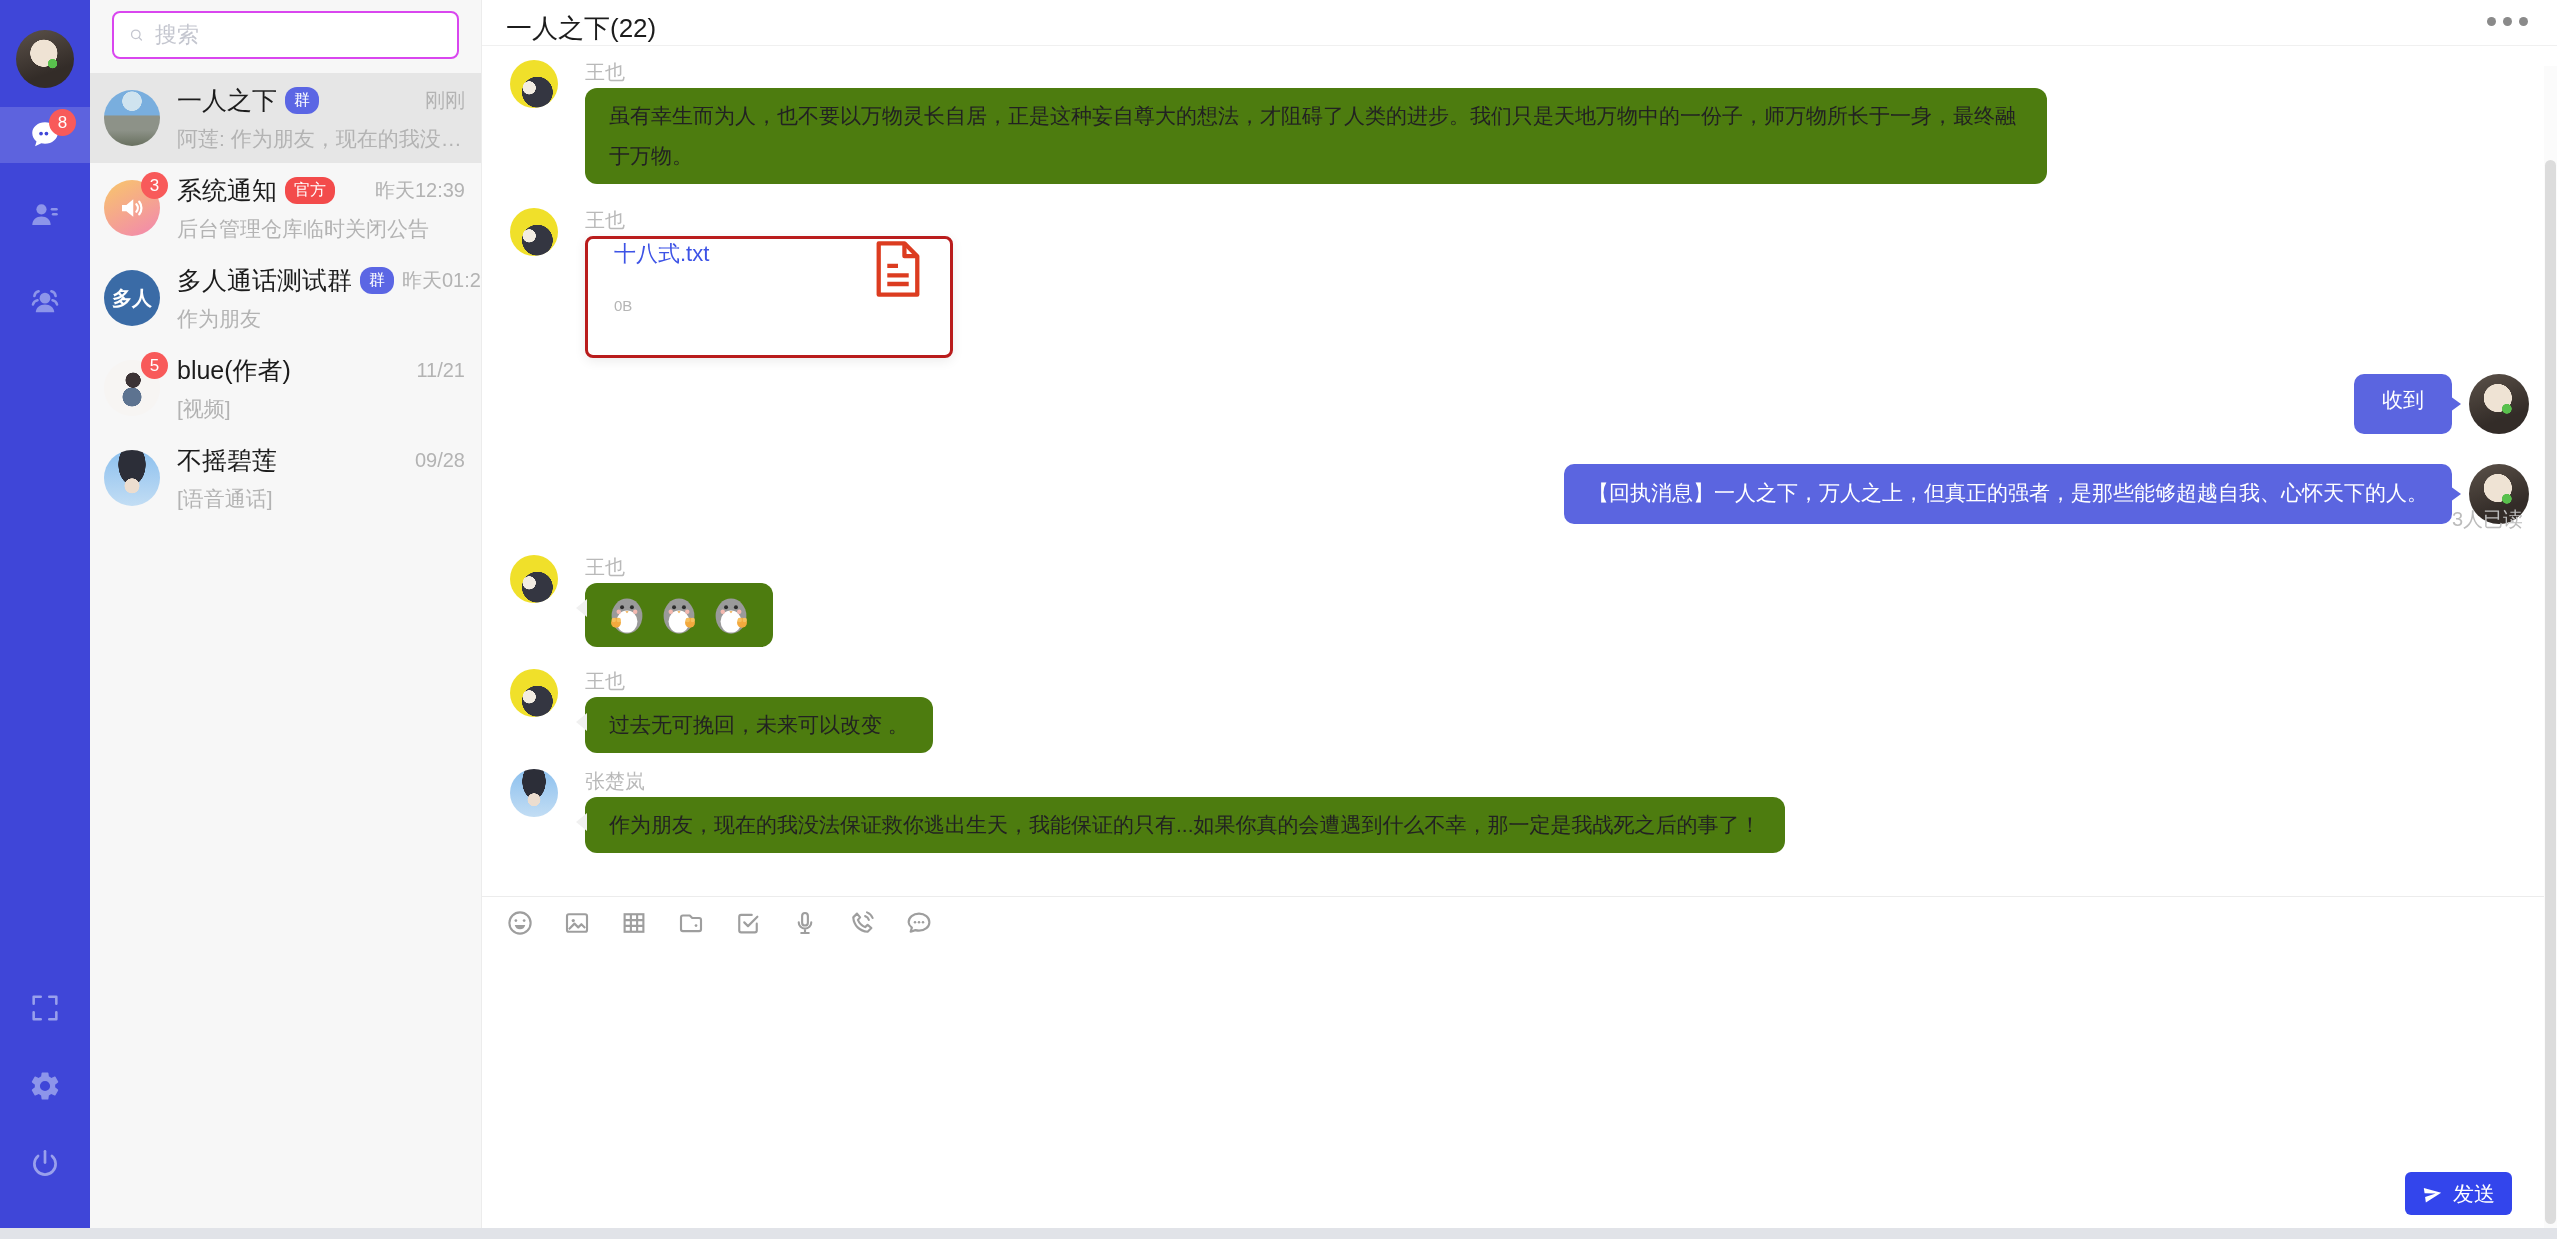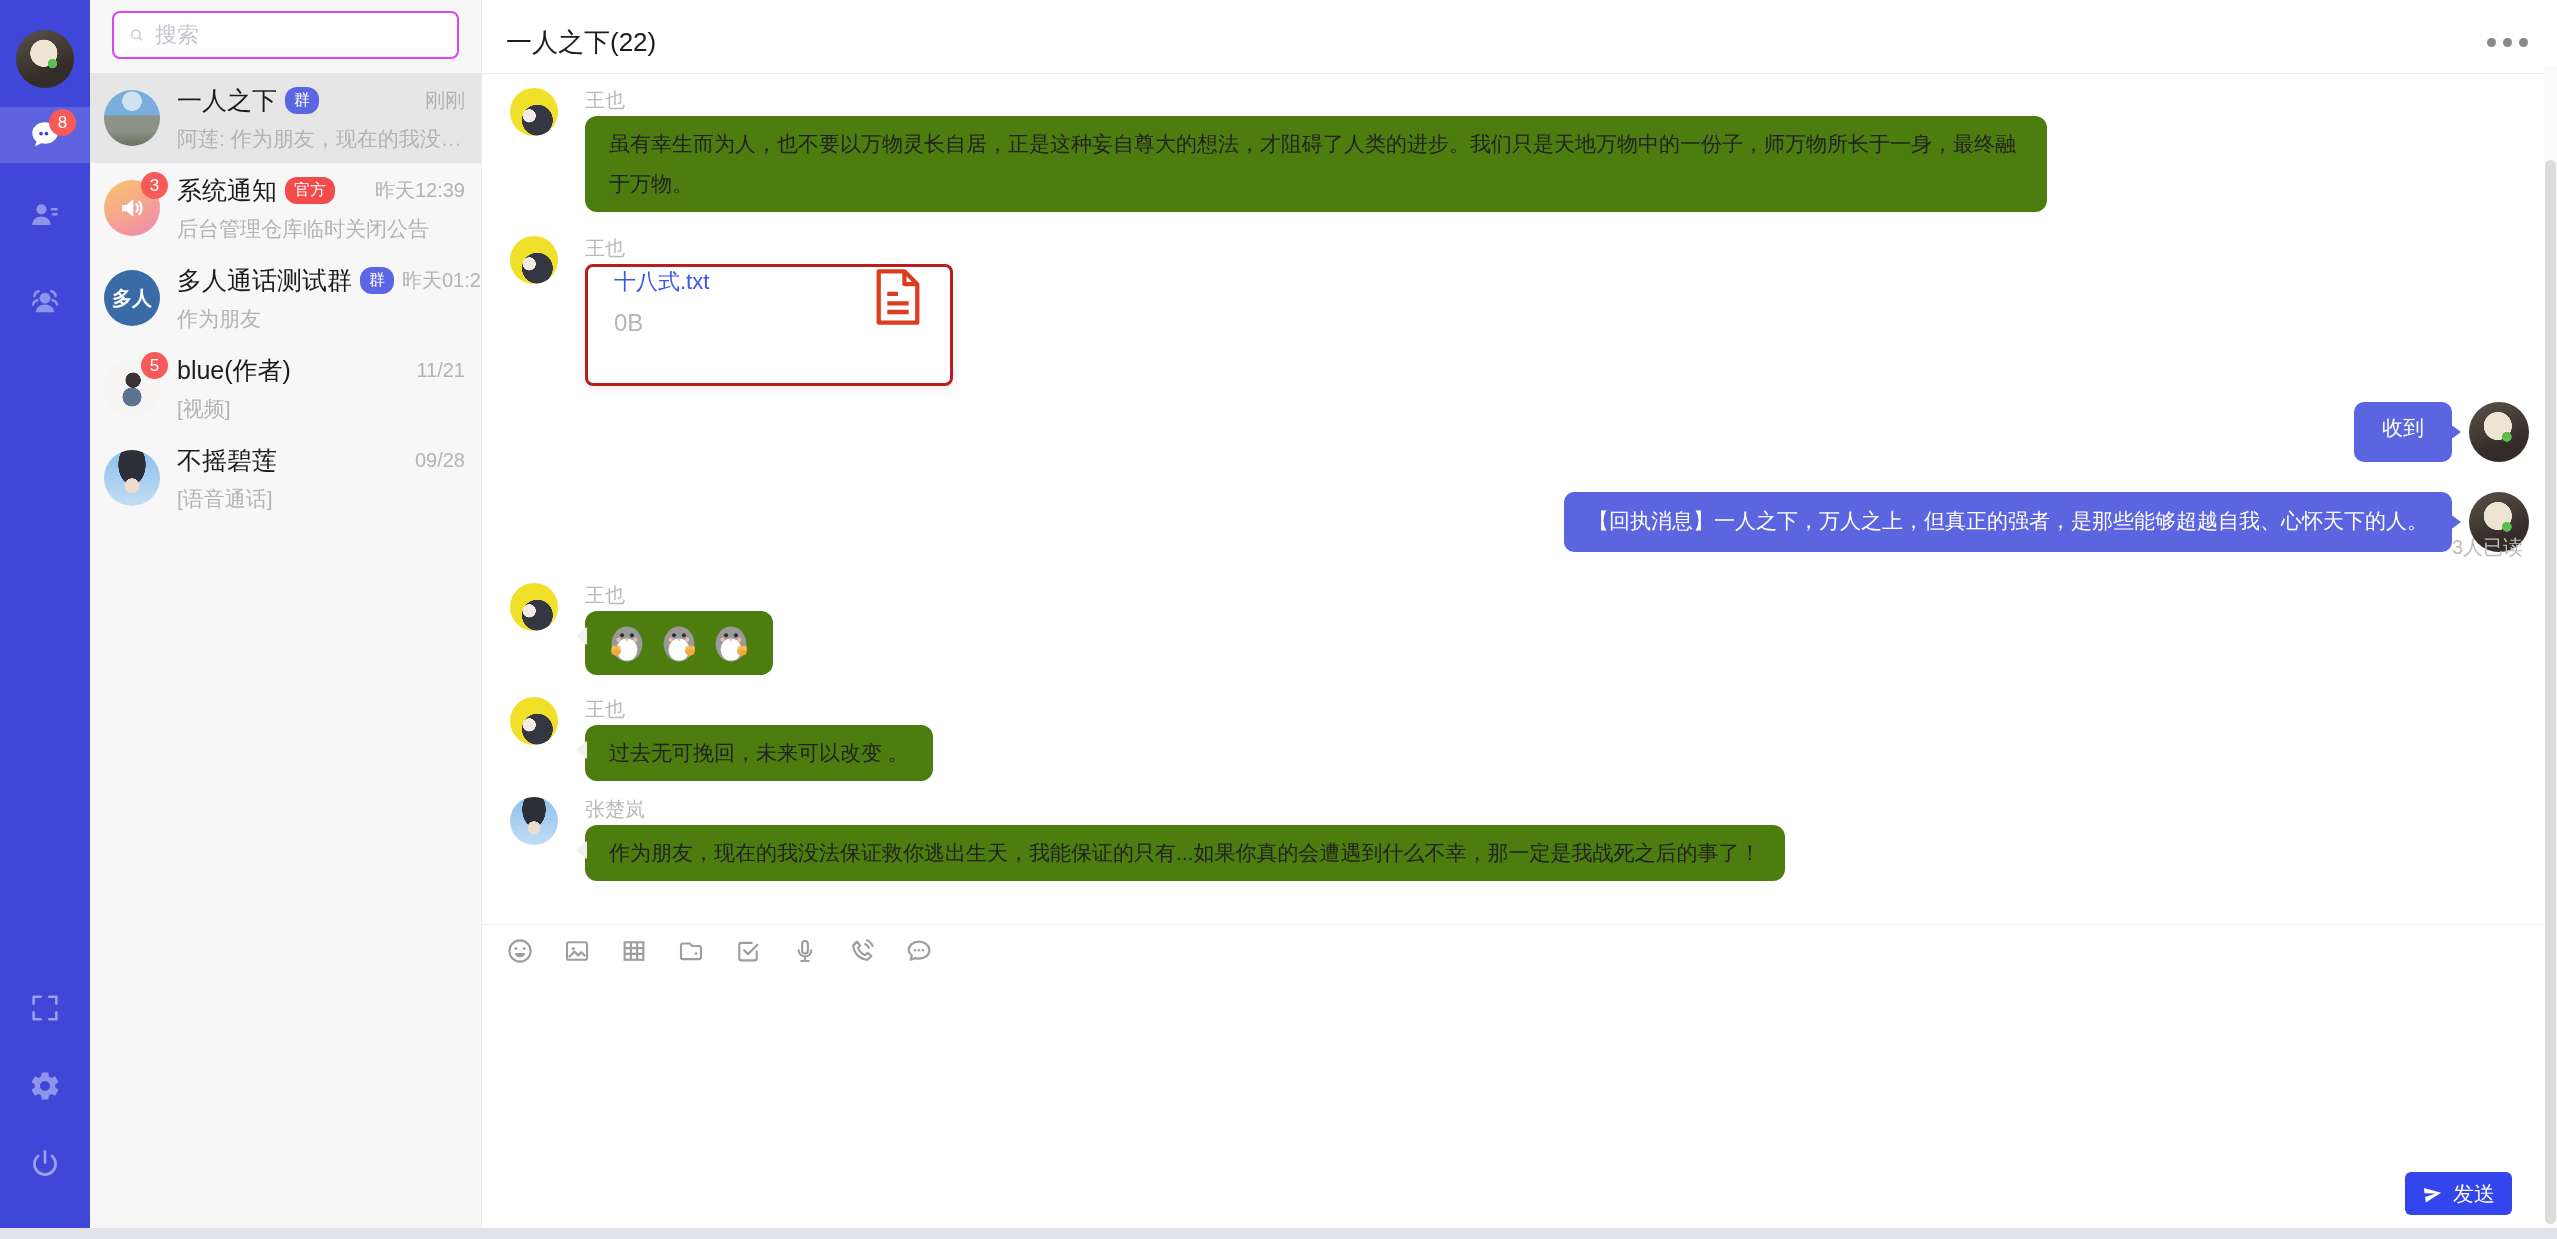--- a/index.html
+++ b/index.html
@@ -38,21 +38,21 @@
   .cname { font-size:25px; color:#1c1c1c; white-space:nowrap;text-align:center; }
   .cbadge { margin-left:8px; font-size:16px; color:#fff; border-radius:12px; padding:3px 9px; flex-shrink:0; }
   .cbadge.group { background:#5b66e4; }
   .cbadge.official { background:#f34b4b; }
   .ctime { margin-left:auto; font-size:20px; color:#b3b3b3; padding-left:8px; flex-shrink:0; }
   .cprev { margin-top:8px; font-size:21px; color:#b3b3b3; white-space:nowrap; overflow:hidden; text-overflow:ellipsis; }
   .avtext { color:#fff; font-size:20px; font-weight:bold; }
 
   
   .chatpane { flex:1; display:flex; flex-direction:column; position:relative; background:#fff; min-width:0; }
-  .chathdr { height:74px; border-bottom:1px solid #f0f0f0; display:flex; align-items:center; padding:11px 27px 0 24px; flex-shrink:0; }
+  .chathdr { height:46px; border-bottom:1px solid #f0f0f0; display:flex; padding:11px 27px 0 24px; flex-shrink:0; }
   .chattitle { font-size:26px; color:#1c1c1c; font-weight:500; }
   .moredots { margin-left:auto; display:flex; gap:7px; cursor:pointer; padding:6px 2px; }
   .moredots i { width:9px; height:9px; border-radius:50%; background:#8a8a8a; }
 
   .msgs { height:850px; padding:14px 28px 0 28px; overflow:hidden; }
   .msg { display:flex; margin-bottom:24px; }
   .msg .lav { width:48px; height:48px; border-radius:50%; flex-shrink:0; }
   .msg .rav { width:60px; height:60px; border-radius:50%; flex-shrink:0; margin-left:17px; }
   .mcol { margin-left:27px; max-width:1560px; }
   .sender { font-size:20px; color:#b9b9b9; height:24px; line-height:24px; }
@@ -63,21 +63,21 @@
   .msg.right { justify-content:flex-end; margin-bottom:30px; }
   .bubble.blue { background:#5b65e0; color:#fff; line-height:26px; padding:13px 28px; border-radius:10px; margin-top:0; }
   .bubble.blue::after { content:""; position:absolute; right:-9px; top:50%; margin-top:-8px; border-top:8px solid transparent;
     border-bottom:8px solid transparent; border-left:11px solid #5b65e0; }
   .receipt { text-align:right; font-size:20px; color:#bcbcbc; margin:-18px 6px 22px 0; }
 
   .filecard { display:inline-flex; align-items:flex-start; margin-top:4px; width:368px; height:122px; background:#fff;
     border:3px solid #b91c1c; border-radius:8px; box-shadow:0 3px 12px rgba(0,0,0,.08); padding:0 26px; cursor:pointer; }
   .fmeta { flex:1; min-width:0; }
   .fname { font-size:22px; color:#3d53e6; white-space:nowrap; overflow:hidden; text-overflow:ellipsis; }
-  .fsize { font-size:24px; color:#b5b5b5; margin-top:12px; }
+  .fsize { font-size:15px; color:#b5b5b5; margin-top:28px; }
 
   .stickers { display:inline-flex; gap:8px; align-items:center; }
   .stickers svg { width:44px; height:44px; }
 
   .toolbar { height:52px; border-top:1px solid #ececec; display:flex; align-items:center; padding-left:23px; gap:27px; flex-shrink:0; }
   .tbicon { width:30px; height:30px; cursor:pointer; display:block; }
 
   .inputarea { flex:1; position:relative; }
   .sendbtn { position:absolute; right:45px; bottom:24px; height:43px; background:#3345ec; border:none; border-radius:6px;
     color:#fff; font-size:21px; display:flex; align-items:center; gap:9px; padding:0 17px; cursor:pointer; font-family:inherit; }

